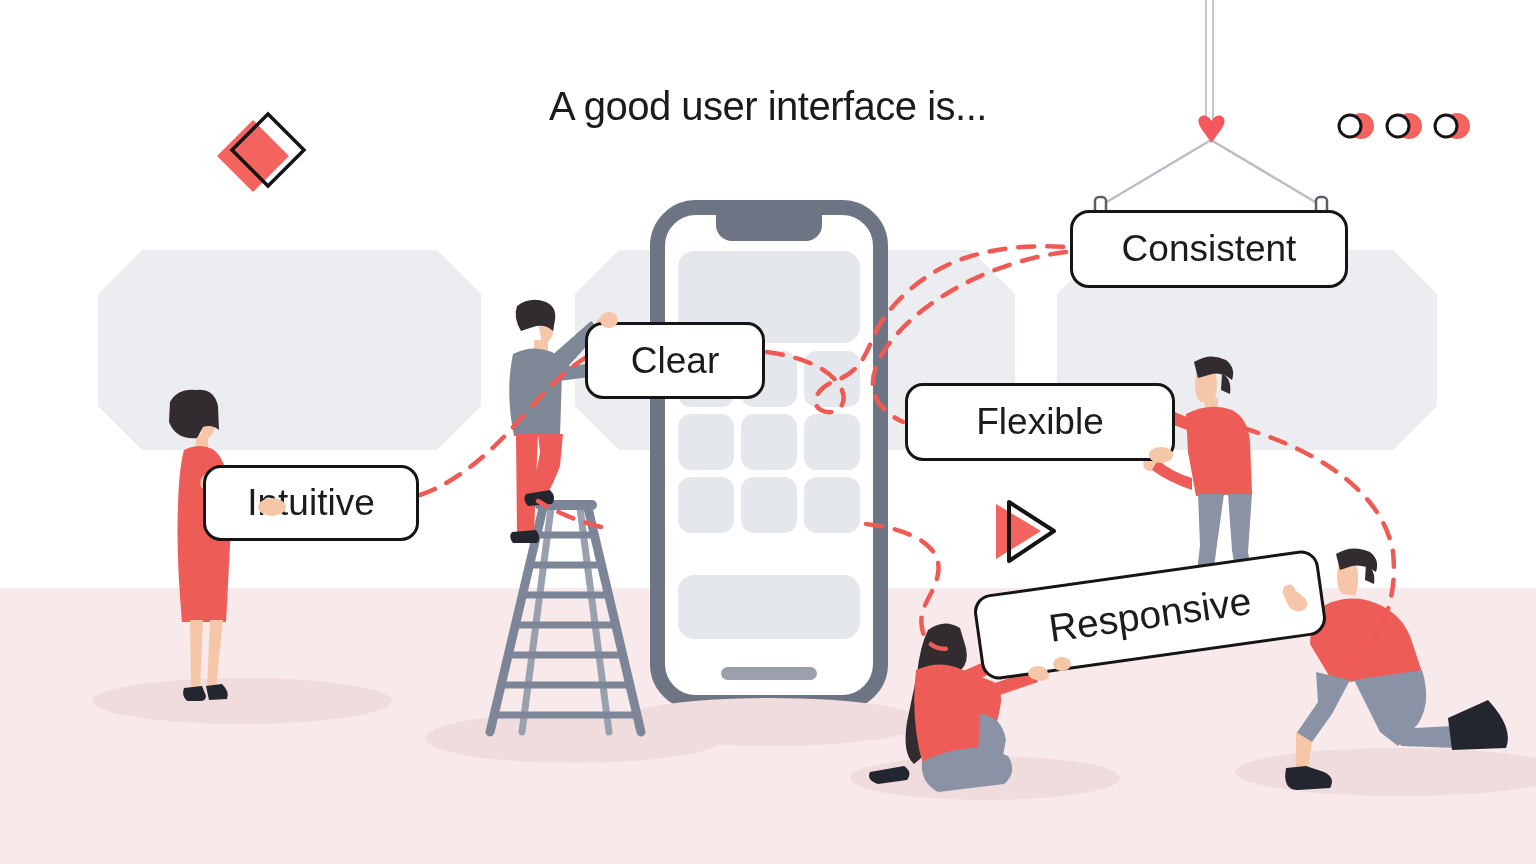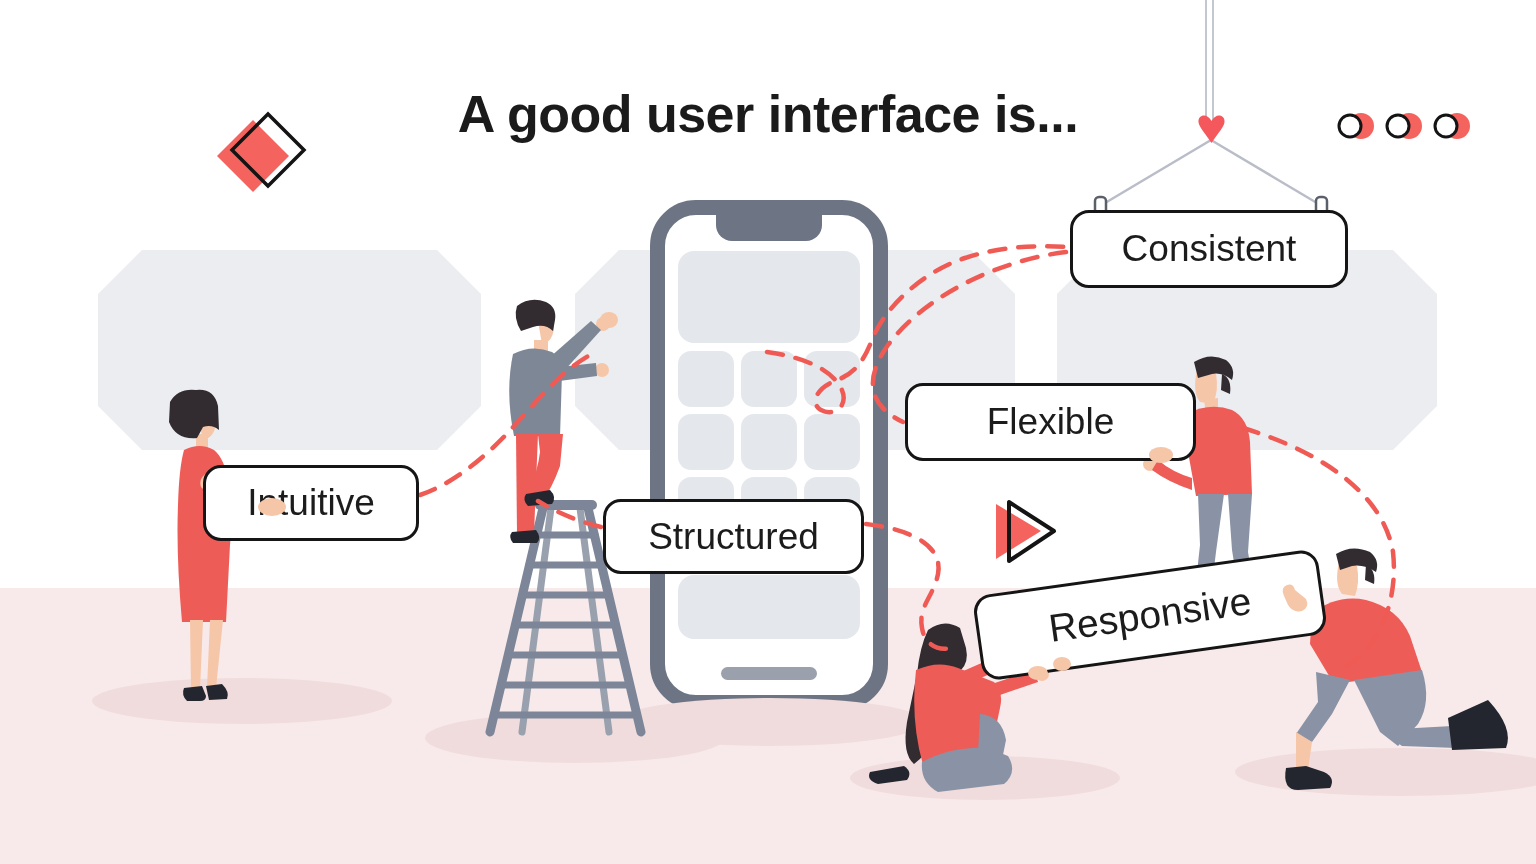--- a/index.html
+++ b/index.html
@@ -6,38 +6,38 @@
   #stage{position:relative;width:1536px;height:864px;overflow:hidden;background:#ffffff;
          font-family:"Liberation Sans",sans-serif;}
   .floor{position:absolute;left:0;top:588px;width:1536px;height:276px;background:#f8eaea;}
   .panel{position:absolute;top:250px;height:200px;background:#ecedf0;
          clip-path:polygon(44px 0,calc(100% - 44px) 0,100% 44px,100% calc(100% - 44px),
                    calc(100% - 44px) 100%,44px 100%,0 calc(100% - 44px),0 44px);}
   .panel.left{left:98px;width:383px;}
   .panel.mid{left:575px;width:440px;}
   .panel.right{left:1057px;width:380px;}
   .title{position:absolute;left:0;top:84px;width:1536px;text-align:center;
-         font-size:52px;font-weight:700;color:#1b1b1b;letter-spacing:-0.5px;}
+         font-size:40px;font-weight:400;color:#1b1b1b;letter-spacing:-0.5px;}
   svg.layer{position:absolute;left:0;top:0;width:1536px;height:864px;}
   
   .phone{position:absolute;left:650px;top:200px;width:238px;height:510px;box-sizing:border-box;
          border:15px solid #6d7585;border-radius:46px;background:#ffffff;}
   .phone .screen{position:absolute;left:0;top:0;right:0;bottom:0;overflow:hidden;border-radius:30px;}
   .notch{position:absolute;left:50%;transform:translateX(-50%);top:0;width:106px;height:26px;
          background:#6d7585;border-radius:0 0 16px 16px;}
   .blk{position:absolute;background:#e4e7ec;border-radius:16px;}
   .sq{position:absolute;width:56px;height:56px;background:#e4e7ec;border-radius:13px;}
   .pill{position:absolute;left:56px;top:452px;width:96px;height:13px;border-radius:7px;background:#9aa1ad;}
   
   .sign{position:absolute;background:#ffffff;border:3px solid #151515;border-radius:18px;
         display:flex;align-items:center;justify-content:center;
         font-size:37px;color:#1c1c1c;box-sizing:border-box;}
   #sign-consistent{left:1070px;top:210px;width:278px;height:78px;border-radius:19px;}
   #sign-clear{left:585px;top:322px;width:180px;height:77px;}
-  #sign-flexible{left:905px;top:383px;width:291px;height:78px;}
+  #sign-flexible{left:905px;top:383px;width:270px;height:78px;}
   #sign-intuitive{left:203px;top:465px;width:216px;height:76px;}
   #sign-structured{left:603px;top:499px;width:261px;height:75px;}
   #sign-responsive{left:976px;top:572px;width:348px;height:86px;transform:rotate(-8deg);font-size:39px;}
 </style>
 </head>
 <body>
 
 <div id="stage">
 
   <div class="panel left"></div>
@@ -201,28 +201,28 @@
       <path d="M1066 252 C1000 260 925 295 888 345 C868 373 863 403 903 422"></path>
       <path d="M1243 428 C1310 448 1382 488 1393 552 C1399 608 1374 650 1347 666"></path>
       <path d="M866 524 C916 530 943 548 938 574 C933 598 918 606 922 628 C925 646 940 652 954 647"></path>
       <path d="M601 527 C576 521 554 511 538 501"></path>
     </g>
   </svg>
 
   <div class="sign" id="sign-consistent">
     <span>Consistent</span>
   </div>
+  <div class="sign" id="sign-clear">
+    <span>Clear</span>
+  </div>
   <div class="sign" id="sign-flexible">
     <span>Flexible</span>
   </div>
   <div class="sign" id="sign-intuitive">
     <span>Intuitive</span>
-  </div>
-  <div class="sign" id="sign-structured">
-    <span>Structured</span>
   </div>
   <div class="sign" id="sign-responsive">
     <span>Responsive</span>
   </div>
 
   <svg class="layer" viewBox="0 0 1536 864">
     <g fill="#f6c6a8">
       <ellipse cx="609" cy="320" rx="9" ry="8"></ellipse>
       <ellipse cx="272" cy="507" rx="14" ry="9"></ellipse>
       <ellipse cx="1161" cy="455" rx="12" ry="8"></ellipse>

